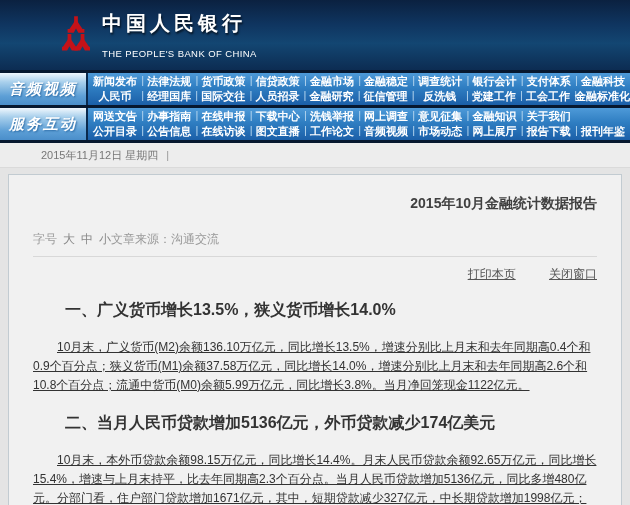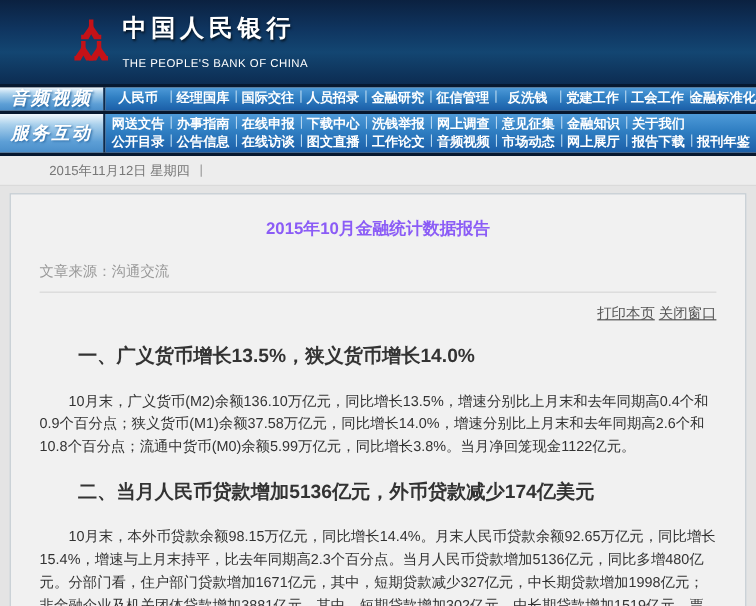--- a/index.html
+++ b/index.html
@@ -52,34 +52,34 @@
     display:flex; align-items:center; padding-left:41px;
     font-size:11px; color:#777;
   }
   .breadcrumb .bc-sep { margin:0 8px; color:#999; }
   
   .page { padding:6px 8px 0; }
   .content-box {
     background:#f1f1f1; border:1px solid #c2cbd1;
     padding:0 24px 30px; box-sizing:border-box; min-height:330px;
   }
-  .article-title { text-align:center; font-size:14px; font-weight:bold; color:#8b5cf6; margin:20px 0 18px; }
+  .article-title { text-align:right; font-size:14px; font-weight:bold; color:#404040; margin:20px 0 18px; }
   .meta {
     display:flex; align-items:baseline; font-size:12px; color:#999;
     border-bottom:1px solid #d8d8d8; padding-bottom:8px;
   }
   .meta-left { white-space:nowrap; }
   .size-link { margin-left:6px; cursor:pointer; color:#888; }
   .meta-center { flex:1; text-align:left; }
   .meta-right { white-space:nowrap; }
   .actions { text-align:right; padding:9px 0 0; font-size:12px; }
-  .action-link { color:#555; text-decoration:underline; cursor:pointer; }
+  .action-link { color:#555; text-decoration:underline; margin-left:30px; cursor:pointer; }
   .article { margin-top:8px; }
   .article h3 { font-size:16px; font-weight:bold; color:#333; margin:17px 0; text-indent:2em; }
-  .article p { font-size:12px; color:#333; line-height:19px; margin:8px 0 18px; text-indent:2em; }
+  .article p { font-size:12px; color:#333; line-height:19px; margin:8px 0 18px; text-indent:2em;text-decoration:underline; }
 </style>
 </head>
 <body>
 
 <div class="banner">
   <svg class="logo" viewBox="0 0 60 84">
     <defs>
       <path id="ren" fill="#c41218" d="M12,0 h8 v10 c0,2 .6,3.4 1.6,5 L30,27 h4 v8 H21 L16,26 11,35 H-2 v-8 h4 L10.4,15 c1-1.6 1.6,-3 1.6,-5 Z"></path>
     </defs>
     <use href="#ren" x="14" y="2"></use>
@@ -89,20 +89,32 @@
   <div class="banner-text">
     <div class="banner-title">中国人民银行</div>
     <div class="banner-sub">THE PEOPLE'S BANK OF CHINA</div>
   </div>
 </div>
 
 <div id="nav">
     <div class="navblock">
       <div class="navlabel">音频视频</div>
       <div class="navrows">
+        <div class="navrow">
+          <span class="navitem">新闻发布</span>
+          <span class="navitem">法律法规</span>
+          <span class="navitem">货币政策</span>
+          <span class="navitem">信贷政策</span>
+          <span class="navitem">金融市场</span>
+          <span class="navitem">金融稳定</span>
+          <span class="navitem">调查统计</span>
+          <span class="navitem">银行会计</span>
+          <span class="navitem">支付体系</span>
+          <span class="navitem no-sep">金融科技</span>
+        </div>
         <div class="navrow">
           <span class="navitem">人民币</span>
           <span class="navitem">经理国库</span>
           <span class="navitem">国际交往</span>
           <span class="navitem">人员招录</span>
           <span class="navitem">金融研究</span>
           <span class="navitem">征信管理</span>
           <span class="navitem">反洗钱</span>
           <span class="navitem">党建工作</span>
           <span class="navitem">工会工作</span>
@@ -144,20 +156,23 @@
 <div class="breadcrumb">
   <span>2015年11月12日 星期四</span>
   <span class="bc-sep">|</span>
 </div>
 
 <div class="page">
   <div class="content-box">
     <div class="article-title">2015年10月金融统计数据报告</div>
 
     <div class="meta">
+      <span class="meta-left">
+        <span>字号</span><span id="font-size-options"><span class="size-link">大</span><span class="size-link">中</span><span class="size-link">小</span></span>
+      </span>
       <span class="meta-center">文章来源：沟通交流</span>
     </div>
 
     <div class="actions">
       <a class="action-link">打印本页</a>
       <a class="action-link">关闭窗口</a>
     </div>
 
     <div class="article" id="article-body">
         <h3>一、广义货币增长13.5%，狭义货币增长14.0%</h3>

